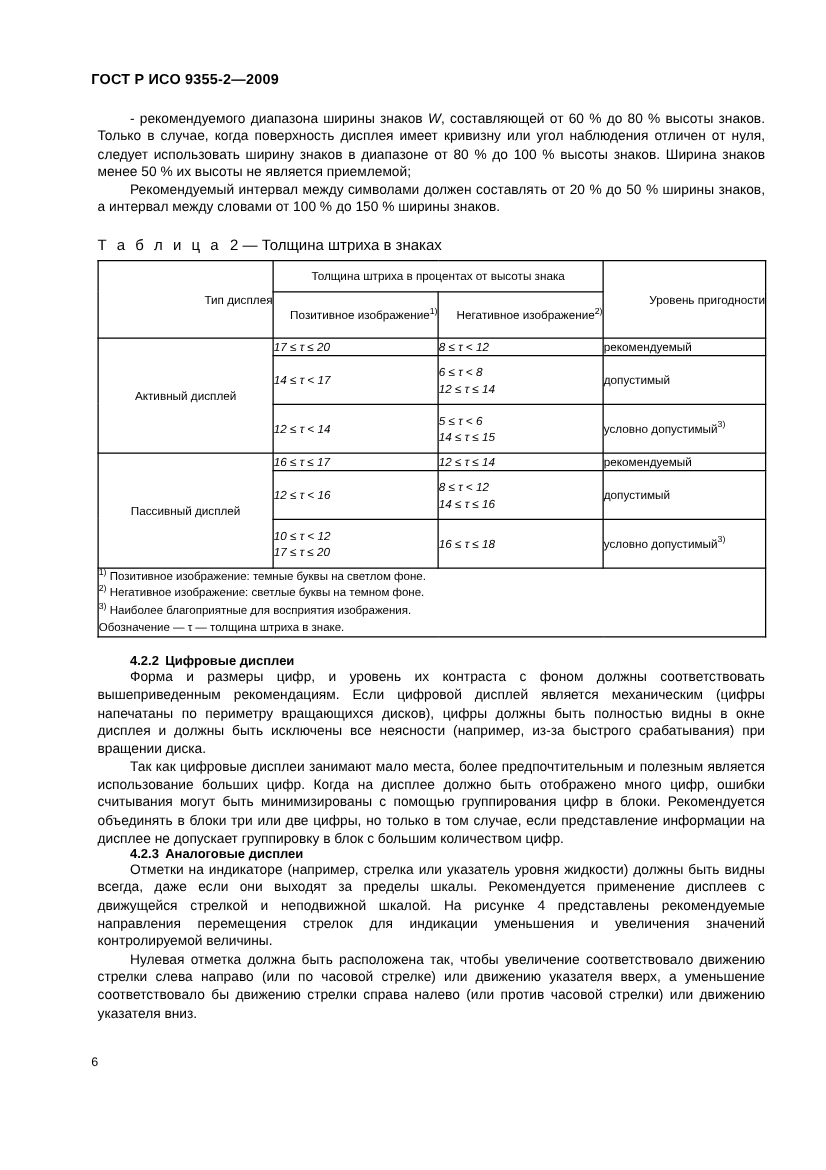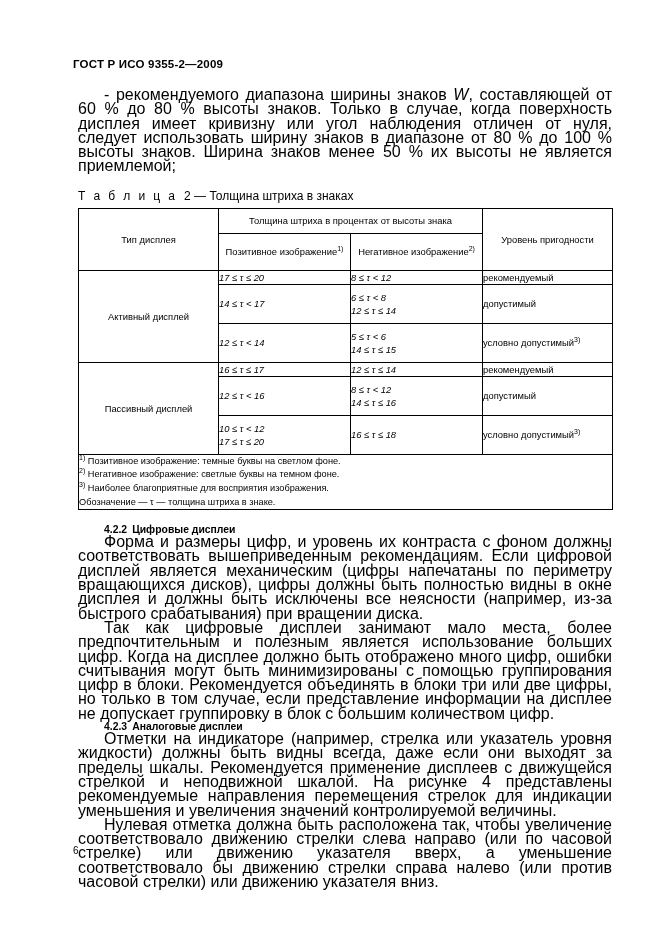--- a/index.html
+++ b/index.html
@@ -30,21 +30,21 @@
     letter-spacing: 0.2px;
   }
   .content {
     position: absolute;
     left: 78px;
     top: 88px;
     width: 534px;
   }
   p.body-text {
     margin: 0;
-    font-size: 16px;
+    font-size: 11px;
     line-height: 14.3px;
     text-align: justify;
     text-indent: 26px;
     hyphens: manual;
   }
   .ital { font-style: italic; }
   .nb { white-space: nowrap; }
 
   .table-caption {
     margin-top: 15px;
@@ -66,21 +66,21 @@
     border: 1px solid #000;
     padding: 0;
     font-weight: normal;
     vertical-align: middle;
   }
   table.gost .outer-top { border-top: 1.6px solid #000; }
   .hcell {
     text-align: center;
     padding: 6px 4px;
   }
-  .hdr-band { border-bottom: 1.6px solid #000; }
+  .hdr-band { border-bottom: 1.6px solid #000; text-align: right; }
   .cell-c {
     padding: 6px 4px;
     line-height: 13px;
     font-style: italic;
   }
   .cell-l {
     text-align: left;
     padding: 6px 4px 6px 9px;
     line-height: 13px;
   }
@@ -124,20 +124,21 @@
 
 <div class="page">
 
   <div class="header">ГОСТ Р ИСО 9355-2—2009</div>
 
   <div class="content">
 
     <p class="body-text"><span>- рекомендуемого диапазона ширины знаков </span><span class="ital">W</span><span>, составляющей от 60 % до 80 % высоты знаков. Только в случае, когда поверхность дисплея имеет кривизну или угол наблюдения отличен от нуля, следует использовать ширину знаков в диапазоне от 80 % до 100 % высоты знаков. Ширина знаков менее 50 % их высоты не является приемлемой;</span></p>
 
 
+    <p class="body-text">Рекомендуемый интервал между символами должен составлять от 20 % до 50 % ширины знаков, а интервал между словами от 100 % до 150 % ширины знаков.</p>
 
     <div class="table-caption">
       <span class="caption-spaced">Т а б л и ц а</span><span>&nbsp; </span><span>2</span><span>&nbsp;</span><span>— Толщина штриха в знаках</span>
     </div>
 
     <table class="gost">
       <colgroup>
         <col style="width:140px">
         <col style="width:132px">
         <col style="width:132px">

